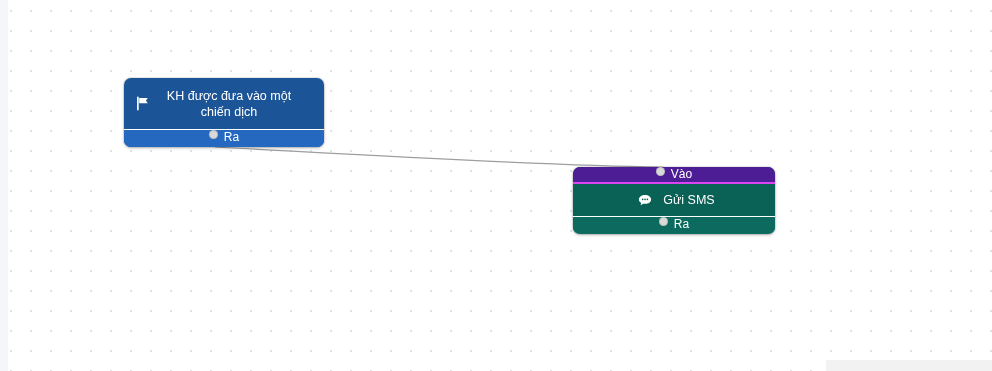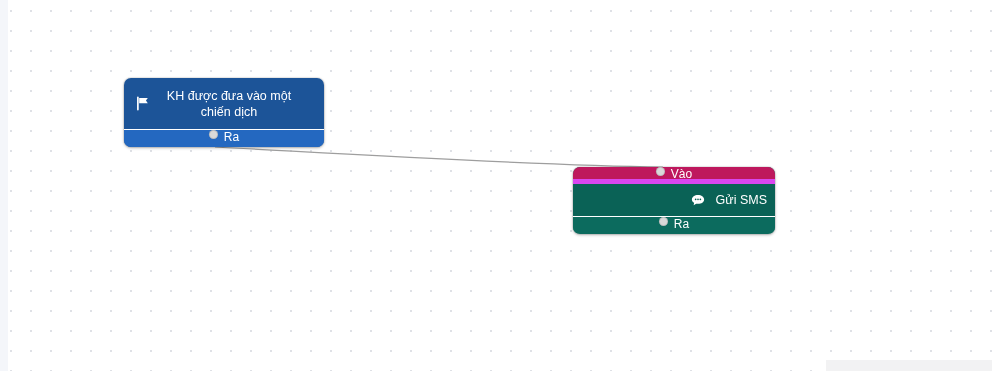--- a/index.html
+++ b/index.html
@@ -125,29 +125,29 @@
 
   
   #node-sms {
     left: 573px;
     top: 167px;
     width: 202px;
     height: 67px;
     background: #0c6b5e;
   }
   #node-sms .port-bar.top {
-    background: #be185d;
-    border-bottom: 5px solid #d946ef;
+    background: #4c1d95;
+    border-bottom: 2px solid #d946ef;
     height: 17px;
   }
   #node-sms .node-body {
     height: 32px;
     padding: 0 8px 0 10px;
     background: #0a6256;
-    justify-content: flex-end;
+    justify-content: center;
   }
   #node-sms .node-icon { width: 20px; }
   #node-sms .node-title {
     flex: 0 0 auto;
     text-align: left;
     padding-right: 0;
     padding-left: 8px;
     font-size: 12.5px;
   }
   #node-sms .port-bar.bottom {

